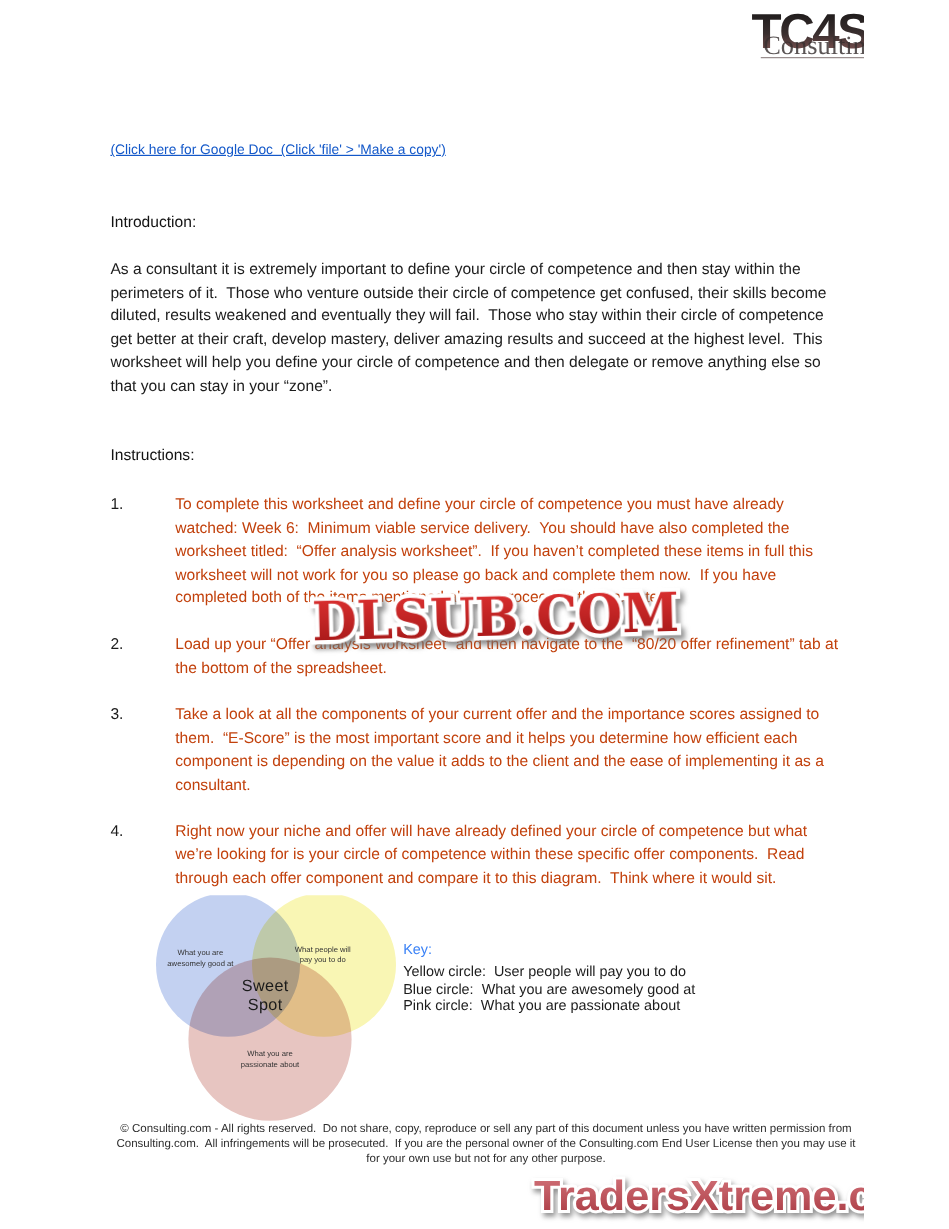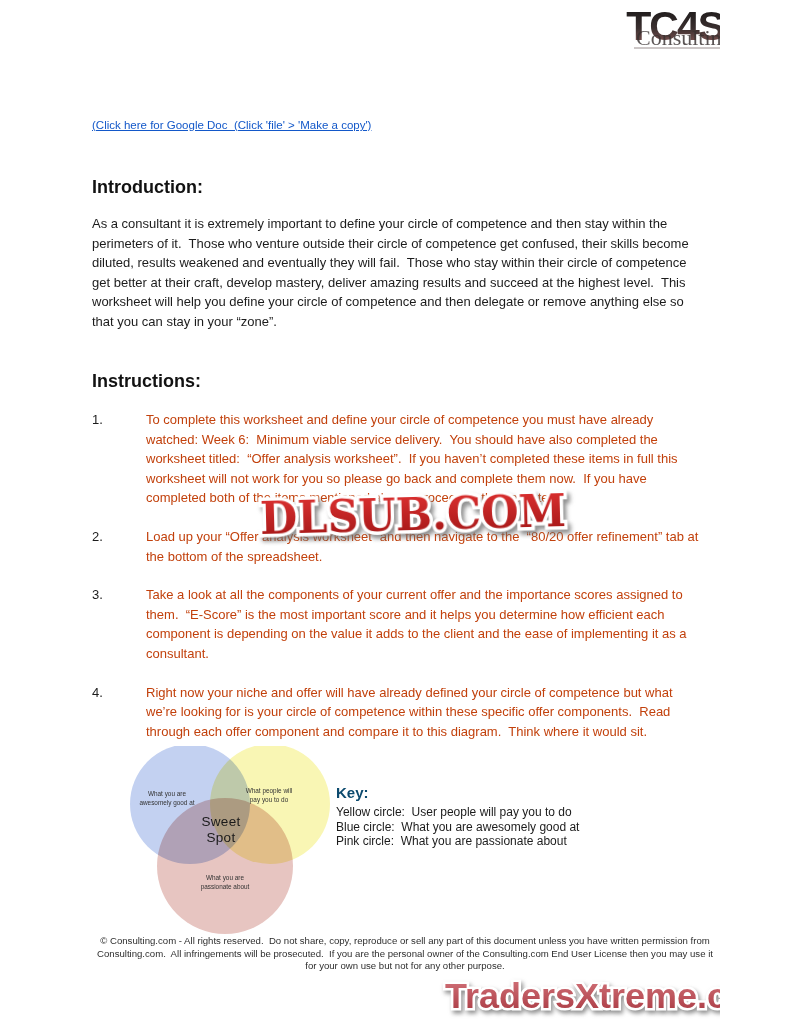--- a/index.html
+++ b/index.html
@@ -22,37 +22,37 @@
 
   .doc-link {
     left: 92px; top: 119px;
     font-size: 11.5px;
     color: #1358c9;
     text-decoration: underline;
     cursor: pointer;
     white-space: pre;
   }
 
-  .h2 { font-size: 18px; font-weight: bold; color: #121212; text-align: right; }
+  .h2 { font-size: 13px; font-weight: normal; color: #121212; text-align: right; }
   .intro-heading { left: 92px; top: 177px; }
   .intro-body {
     left: 92px; top: 214px; width: 606px;
     font-size: 13px; line-height: 19.6px; color: #1c1c1c;
     white-space: pre-wrap;
   }
   .instr-heading { left: 92px; top: 371px; }
 
   .instr-list { left: 92px; top: 410px; width: 612px; }
   .instr-item { display: flex; margin-bottom: 19px; }
   .instr-num { width: 30px; flex: 0 0 30px; font-size: 13px; line-height: 19.6px; color: #1c1c1c; }
   .instr-txt { flex: 1; font-size: 13px; line-height: 19.6px; color: #c2410c; white-space: pre-wrap; margin-left: 24px; }
 
   
   .key-block { left: 336px; top: 784px; }
-  .key-heading { font-size: 15px; font-weight: bold; color: #0c4a6e; margin-bottom: 4px; }
+  .key-heading { font-size: 12px; font-weight: normal; color: #3b82f6; margin-bottom: 4px; }
   .key-line { font-size: 12px; line-height: 14.6px; color: #1c1c1c; white-space: pre-wrap; }
 
   .footer-text {
     left: 92px; top: 935px; width: 626px;
     font-size: 9.6px; line-height: 12.6px; color: #2e2e2e;
     white-space: pre-wrap;
     text-align: center;
   }
 
   svg text { font-family: "Liberation Sans", sans-serif; }

